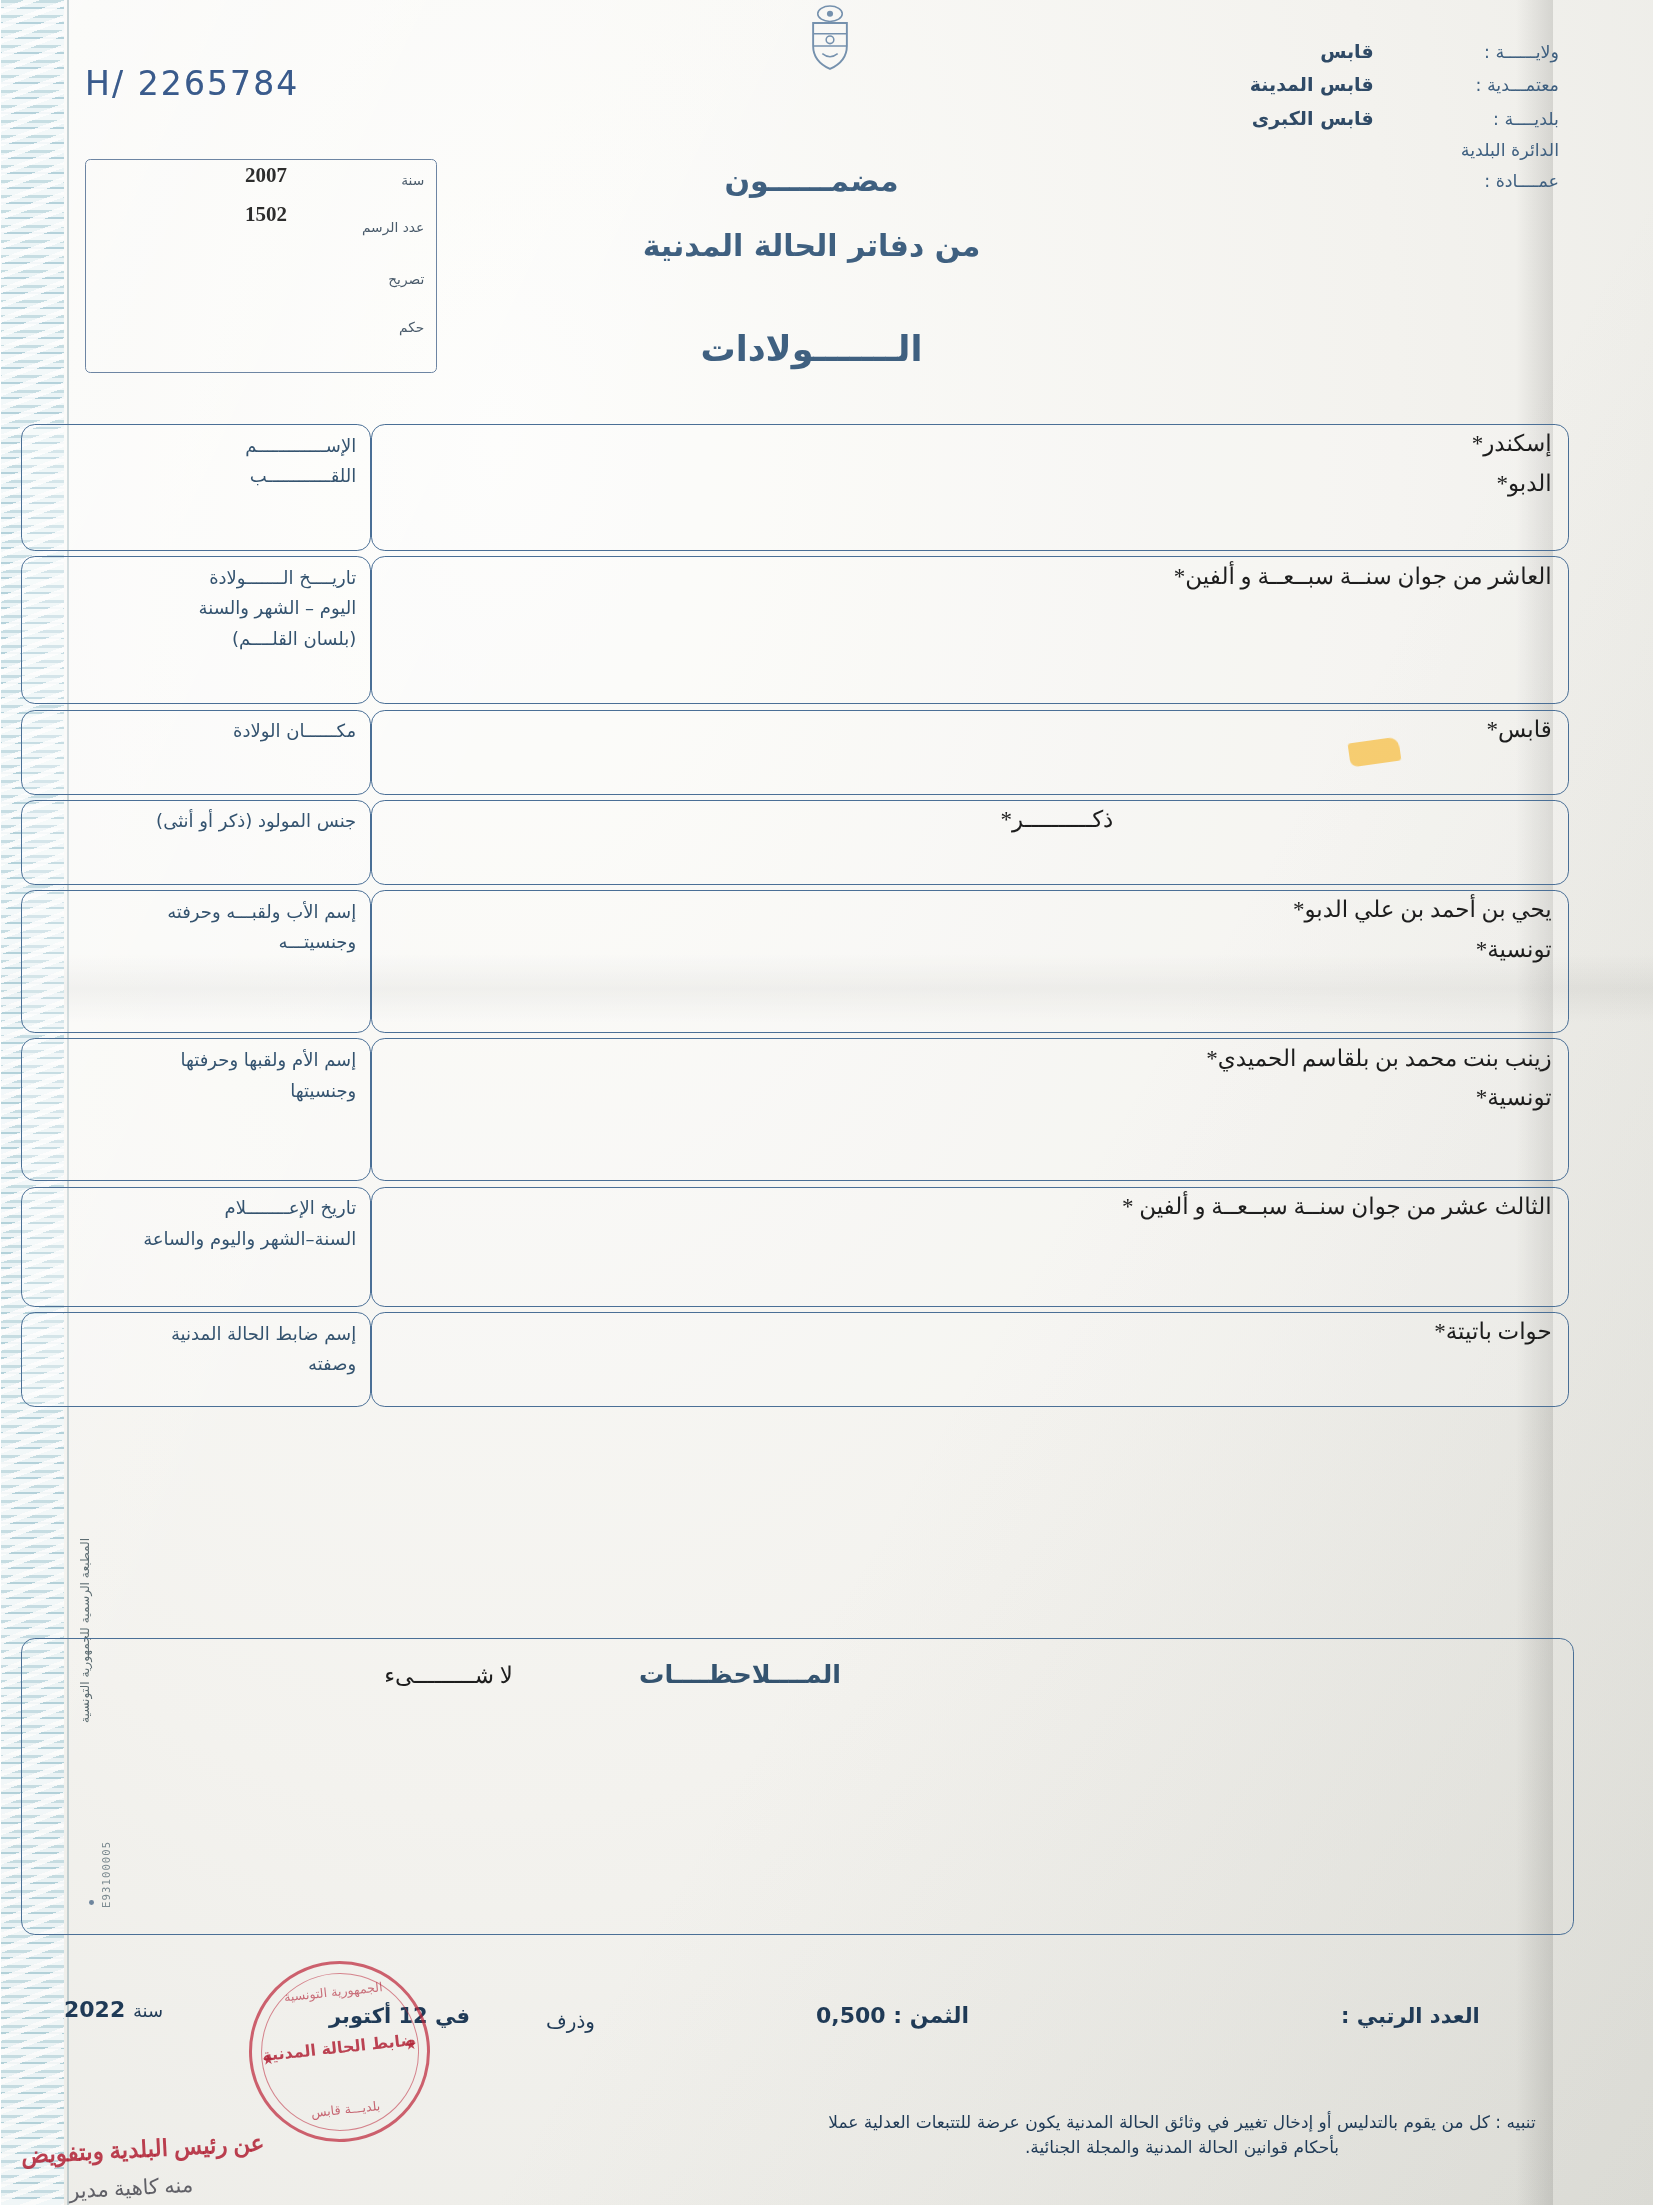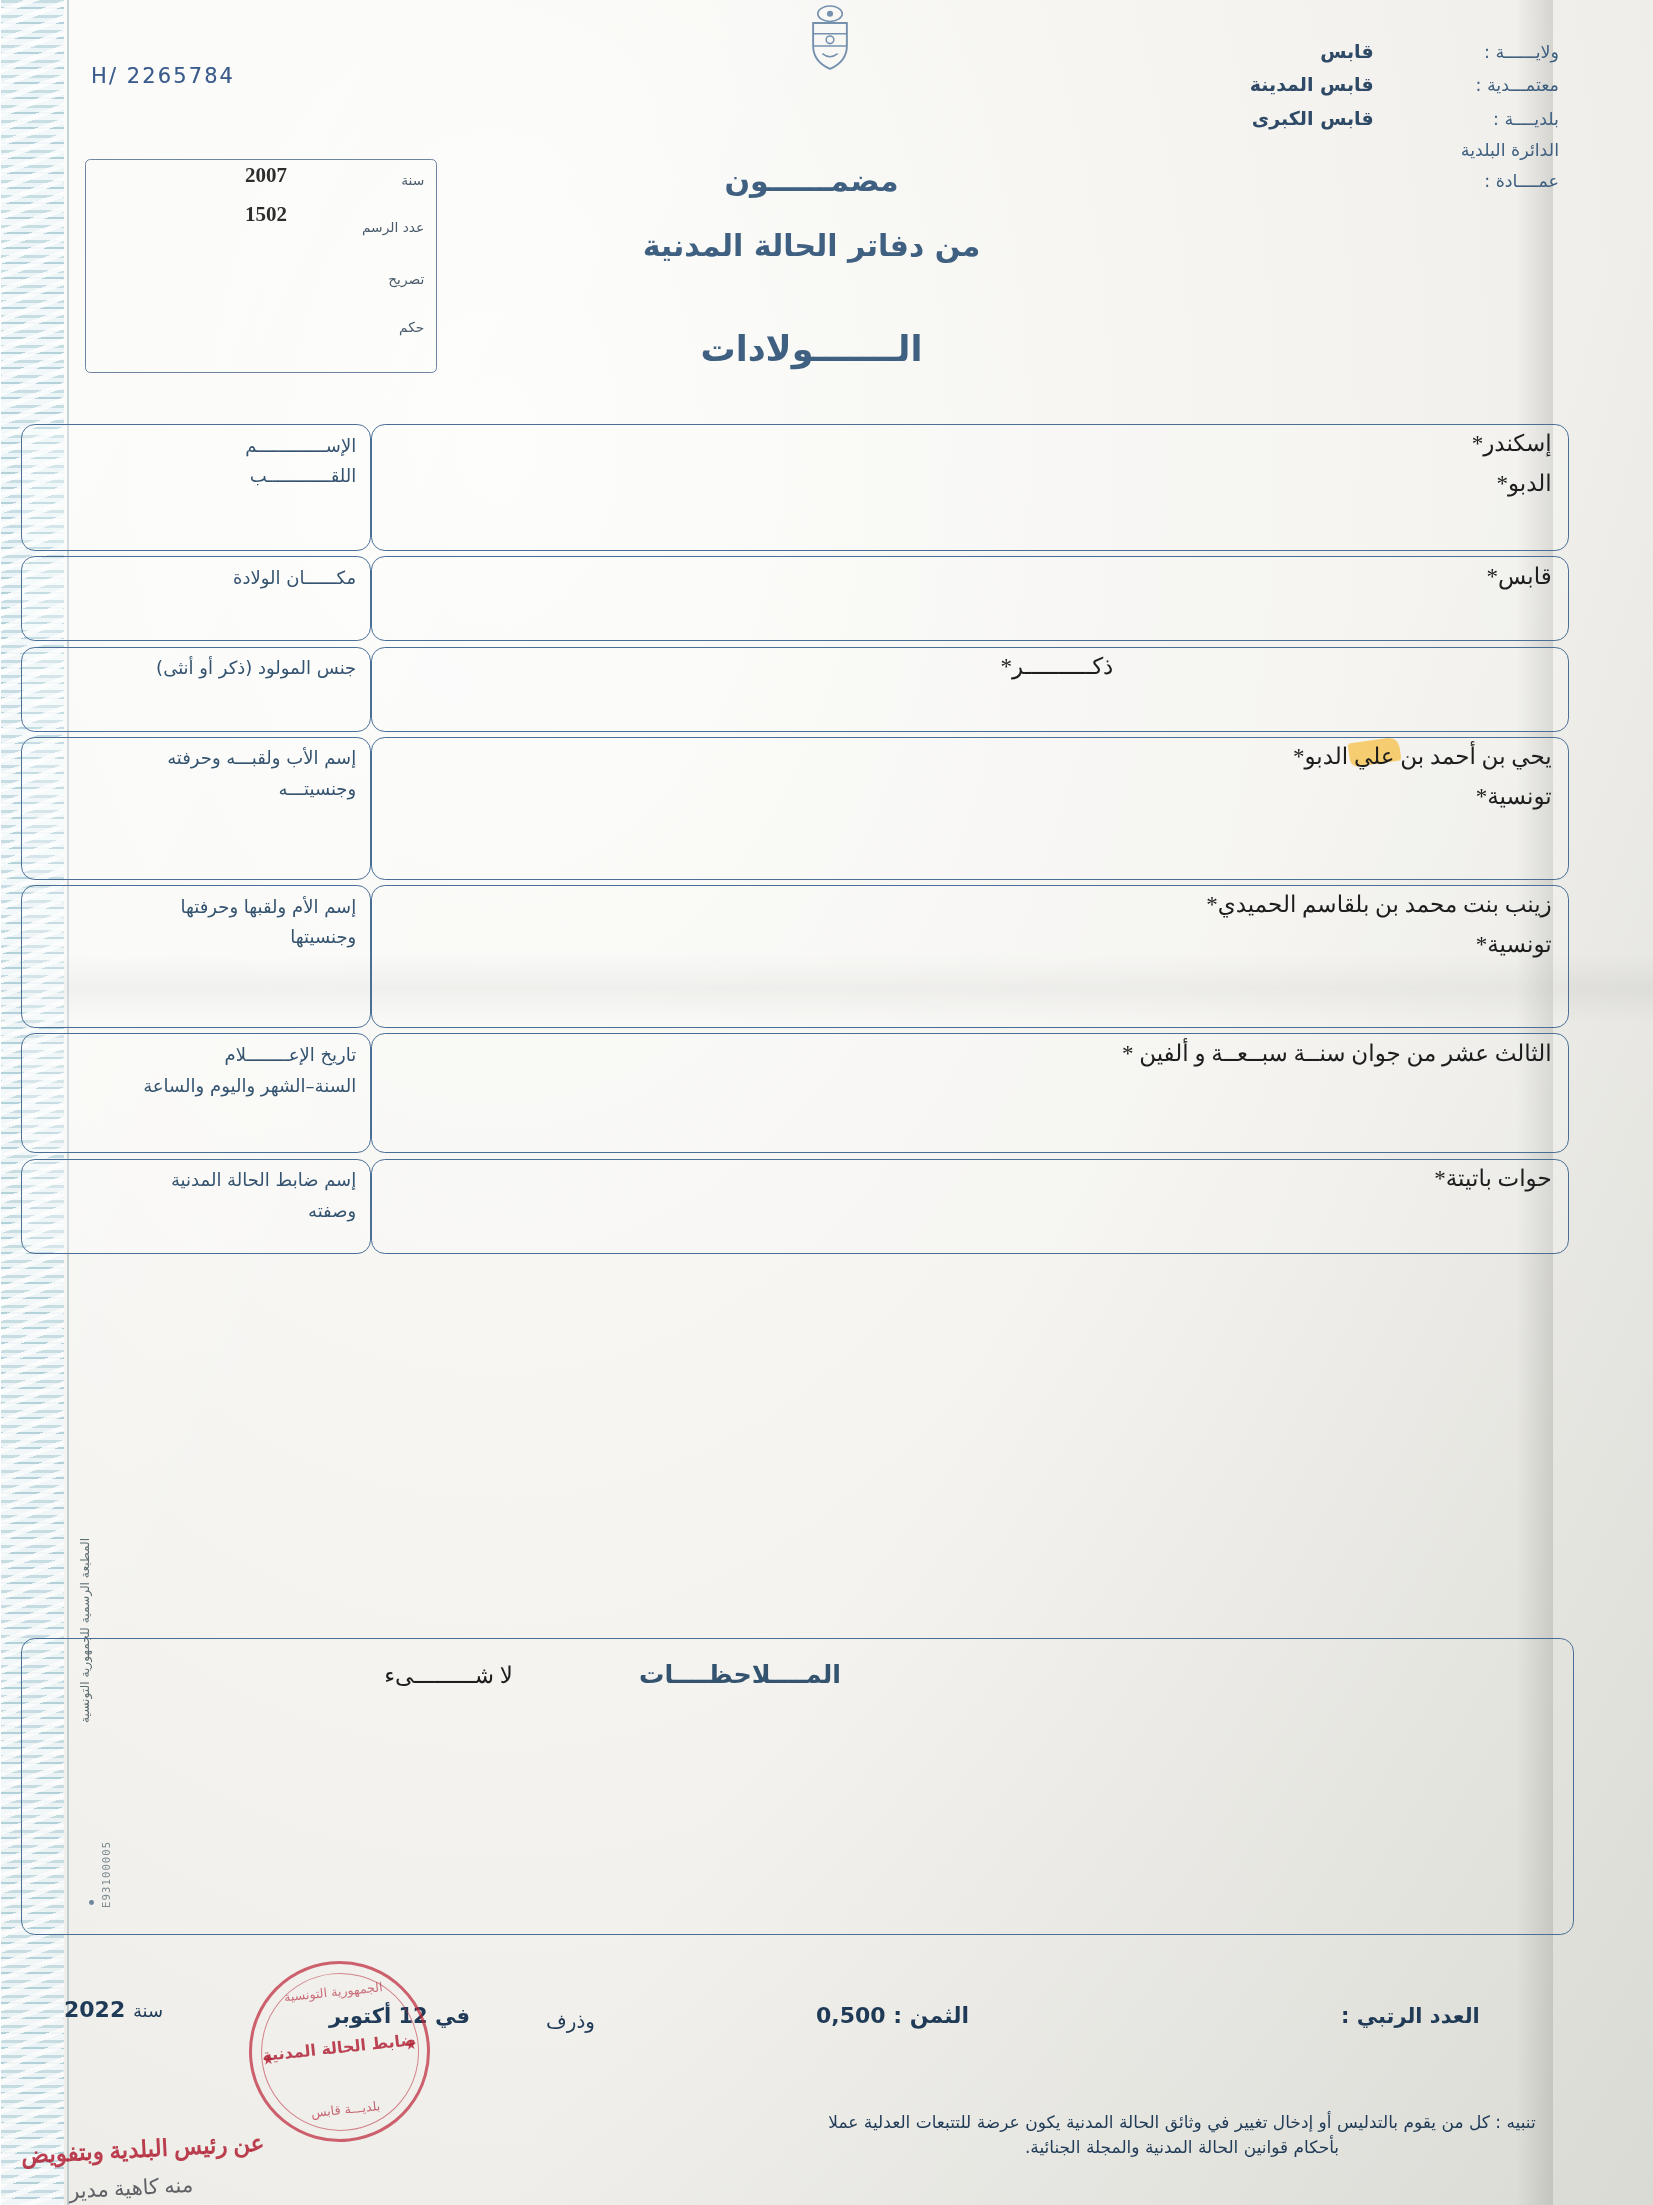--- a/index.html
+++ b/index.html
@@ -111,22 +111,22 @@
     left: 790px;
     width: 80px;
     height: 69px;
     opacity:.75;
   }
 
   
   .serial{
     position:absolute;
     top: 64px;
-    left: 91px;
-    font-size: 21px;
+    left: 85px;
+    font-size: 33px;
     color:#3a5b8c;
     font-family:"DejaVu Sans", sans-serif;
     letter-spacing:2.1px;
     direction:ltr;
     text-shadow:0 0 0.5px rgba(58,91,140,.4);
   }
 
   
   .stampbox{
     position:absolute;
@@ -549,20 +549,30 @@
     <div class="cell-label">
       <span>الإســـــــــــــم</span>
       <span class="lab2">اللقــــــــــــب</span>
     </div>
     <div class="cell-value">
       <span class="hand">إسكندر*</span>
       <span class="hand l2">الدبو*</span>
     </div>
   </div>
 
+  <div class="trow r-birthdate">
+    <div class="cell-label">
+      <span>تاريــــخ الـــــــولادة</span>
+      <span class="lab2">اليوم – الشهر والسنة</span>
+      <span class="lab3">(بلسان القلــــم)</span>
+    </div>
+    <div class="cell-value">
+      <span class="hand">العاشر من جوان سنــة سبــعــة و ألفين*</span>
+    </div>
+  </div>
 
   <div class="trow r-birthplace">
     <div class="cell-label">
       <span>مكــــــان الولادة</span>
     </div>
     <div class="cell-value">
       <span class="hand">قابس*</span>
     </div>
   </div>
 

